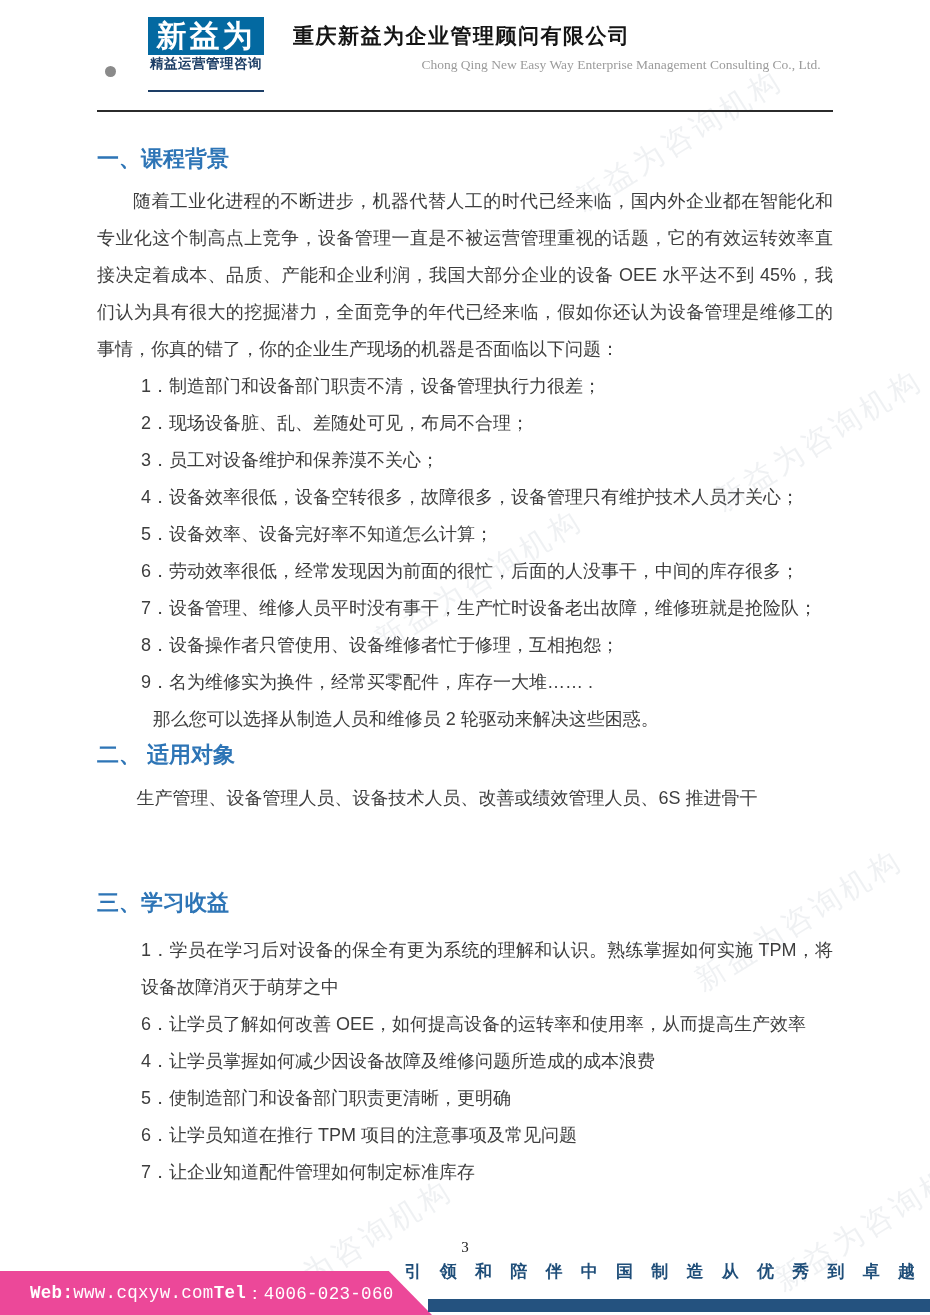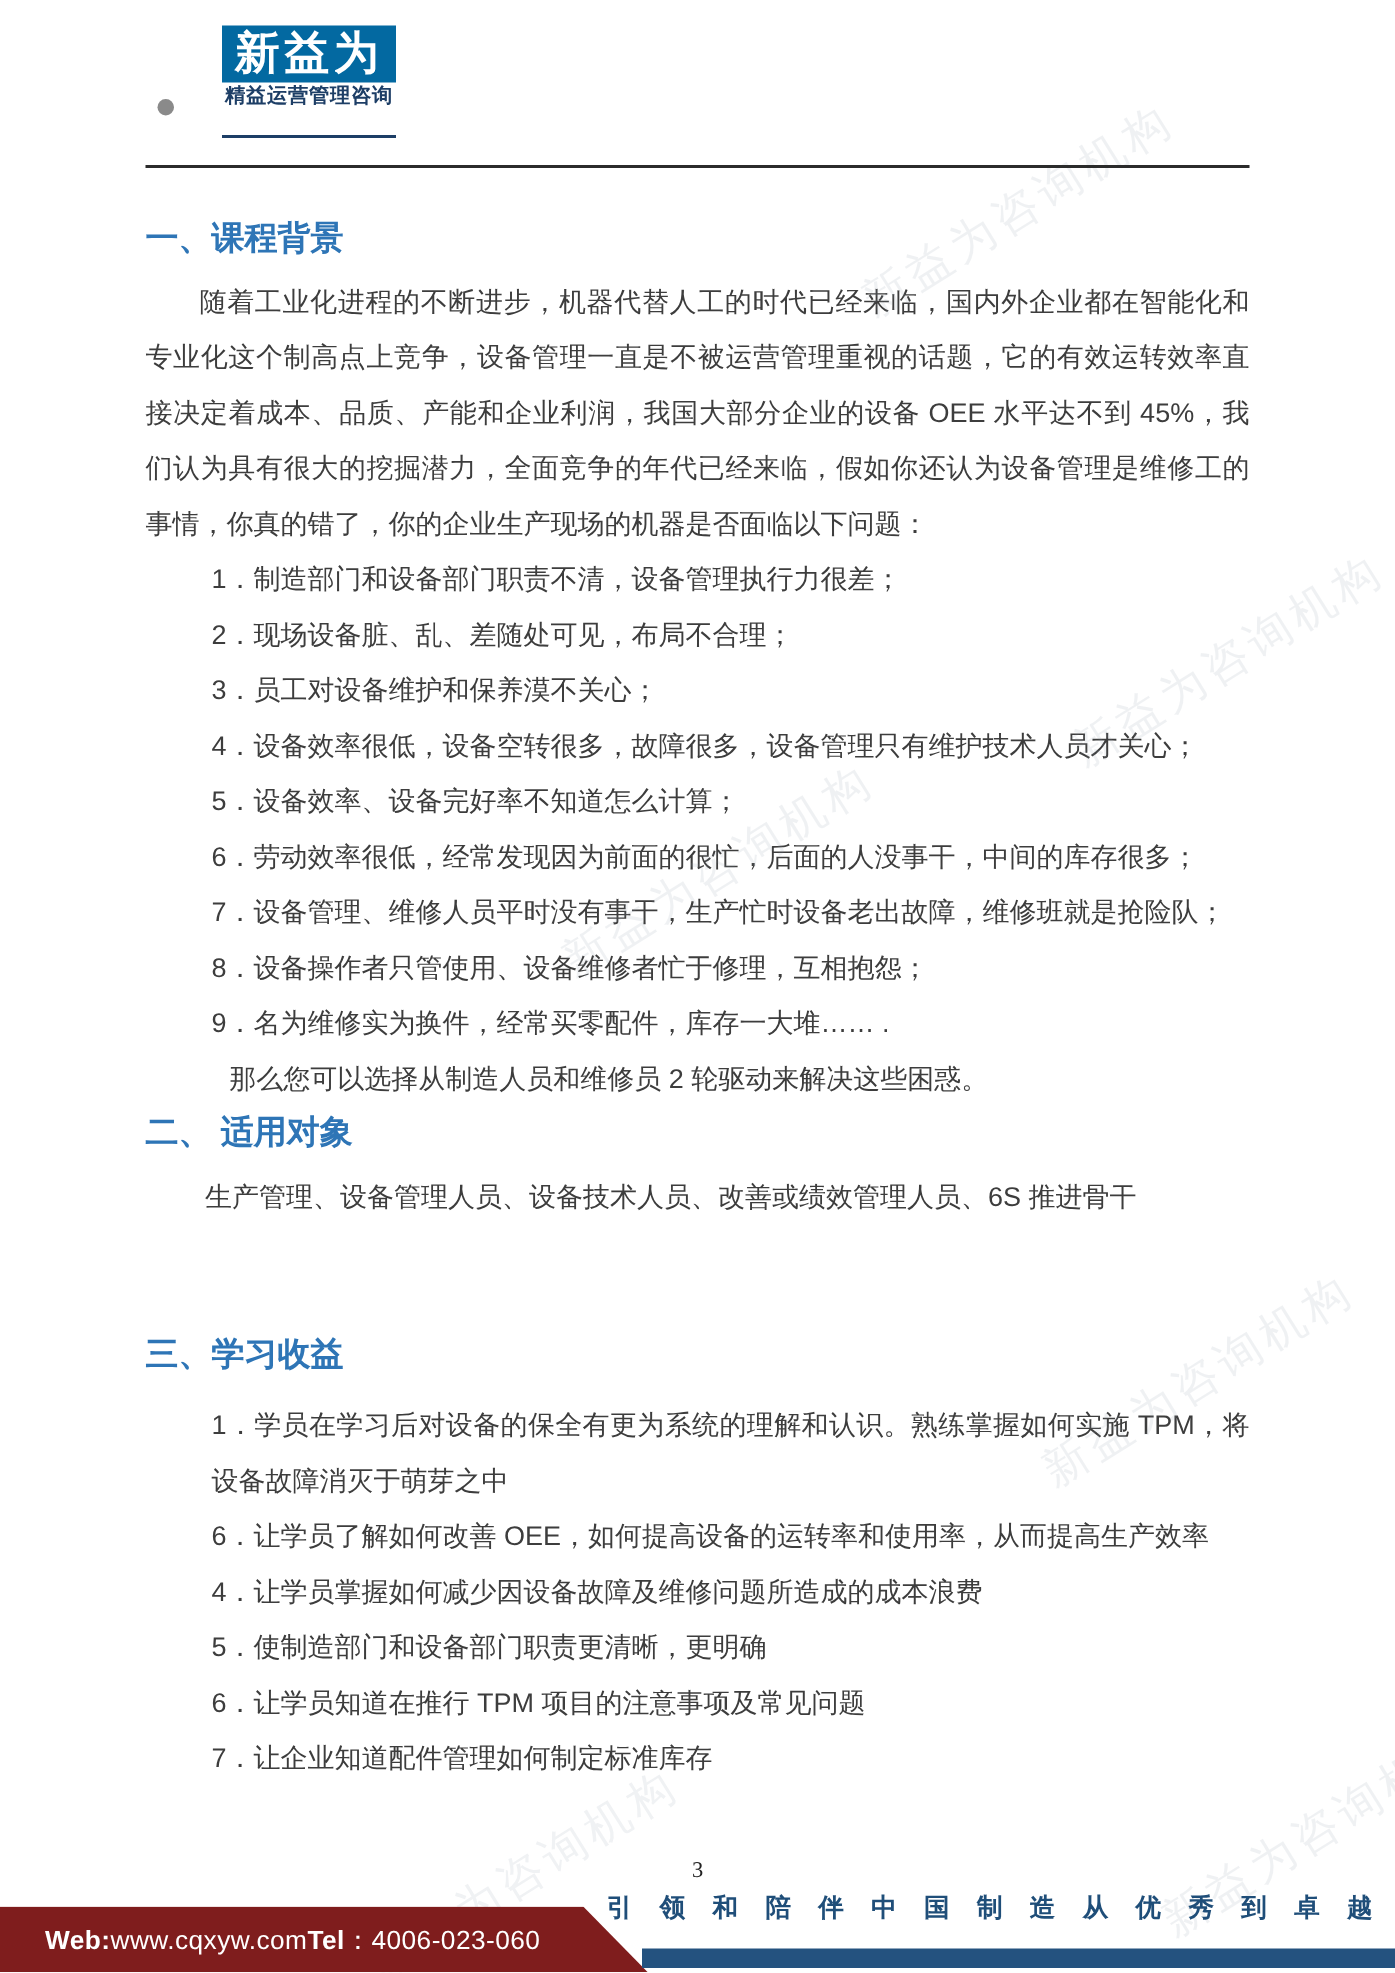--- a/index.html
+++ b/index.html
@@ -63,24 +63,24 @@
   .closing { font-size:18px; line-height:37px; padding-left:3.1em; }
   .page-number {
     margin-top:48px; text-align:center;
     font-family:"Liberation Serif","DejaVu Serif",serif;
     font-size:15px; color:#222222;
   }
 
   
   .footer-band {
     position:absolute; left:0; bottom:0; width:432px; height:44px;
-    background:#7f1d1d; color:#ffffff;
+    background:#ec4899; color:#ffffff;
     clip-path:polygon(0 0, 90% 0, 100% 100%, 0 100%);
     display:flex; align-items:center; padding-left:30px; box-sizing:border-box;
-    font-size:17.5px; letter-spacing:0.3px; white-space:nowrap;
+    font-size:17.5px; letter-spacing:0.3px; white-space:nowrap;font-family:Liberation Mono, monospace;
   }
   .footer-band .b { font-weight:bold; }
   .footer-slogan {
     position:absolute; right:8px; bottom:32px;
     font-family:"Liberation Serif","DejaVu Serif",serif; font-weight:bold;
     font-size:17px; letter-spacing:7px; color:#1f4e79; white-space:nowrap;
   }
   .footer-bar {
     position:absolute; right:0; bottom:3px; left:428px; height:13px;
     background:#24527f;
@@ -96,20 +96,24 @@
   <div class="wm" style="left:360px; top:560px;">新益为咨询机构</div>
   <div class="wm" style="left:680px; top:900px;">新益为咨询机构</div>
   <div class="wm" style="left:230px; top:1230px;">新益为咨询机构</div>
   <div class="wm" style="left:760px; top:1200px;">新益为咨询机构</div>
 
   <div class="header">
     <span class="header-dot"></span>
     <div class="logo">
       <div class="logo-box">新益为</div>
       <div class="logo-sub">精益运营管理咨询</div>
+    </div>
+    <div class="company">
+      <div class="company-cn">重庆新益为企业管理顾问有限公司</div>
+      <div class="company-en">Chong Qing New Easy Way Enterprise Management Consulting Co., Ltd.</div>
     </div>
   </div>
 
   <div class="content">
 
     <div class="h-sec h1">一、课程背景</div>
     <div class="para">随着工业化进程的不断进步，机器代替人工的时代已经来临，国内外企业都在智能化和专业化这个制高点上竞争，设备管理一直是不被运营管理重视的话题，它的有效运转效率直接决定着成本、品质、产能和企业利润，我国大部分企业的设备 OEE 水平达不到 45%，我们认为具有很大的挖掘潜力，全面竞争的年代已经来临，假如你还认为设备管理是维修工的事情，你真的错了，你的企业生产现场的机器是否面临以下问题：</div>
     <div class="list">
       <div class="li">1．制造部门和设备部门职责不清，设备管理执行力很差；</div>
       <div class="li">2．现场设备脏、乱、差随处可见，布局不合理；</div>

